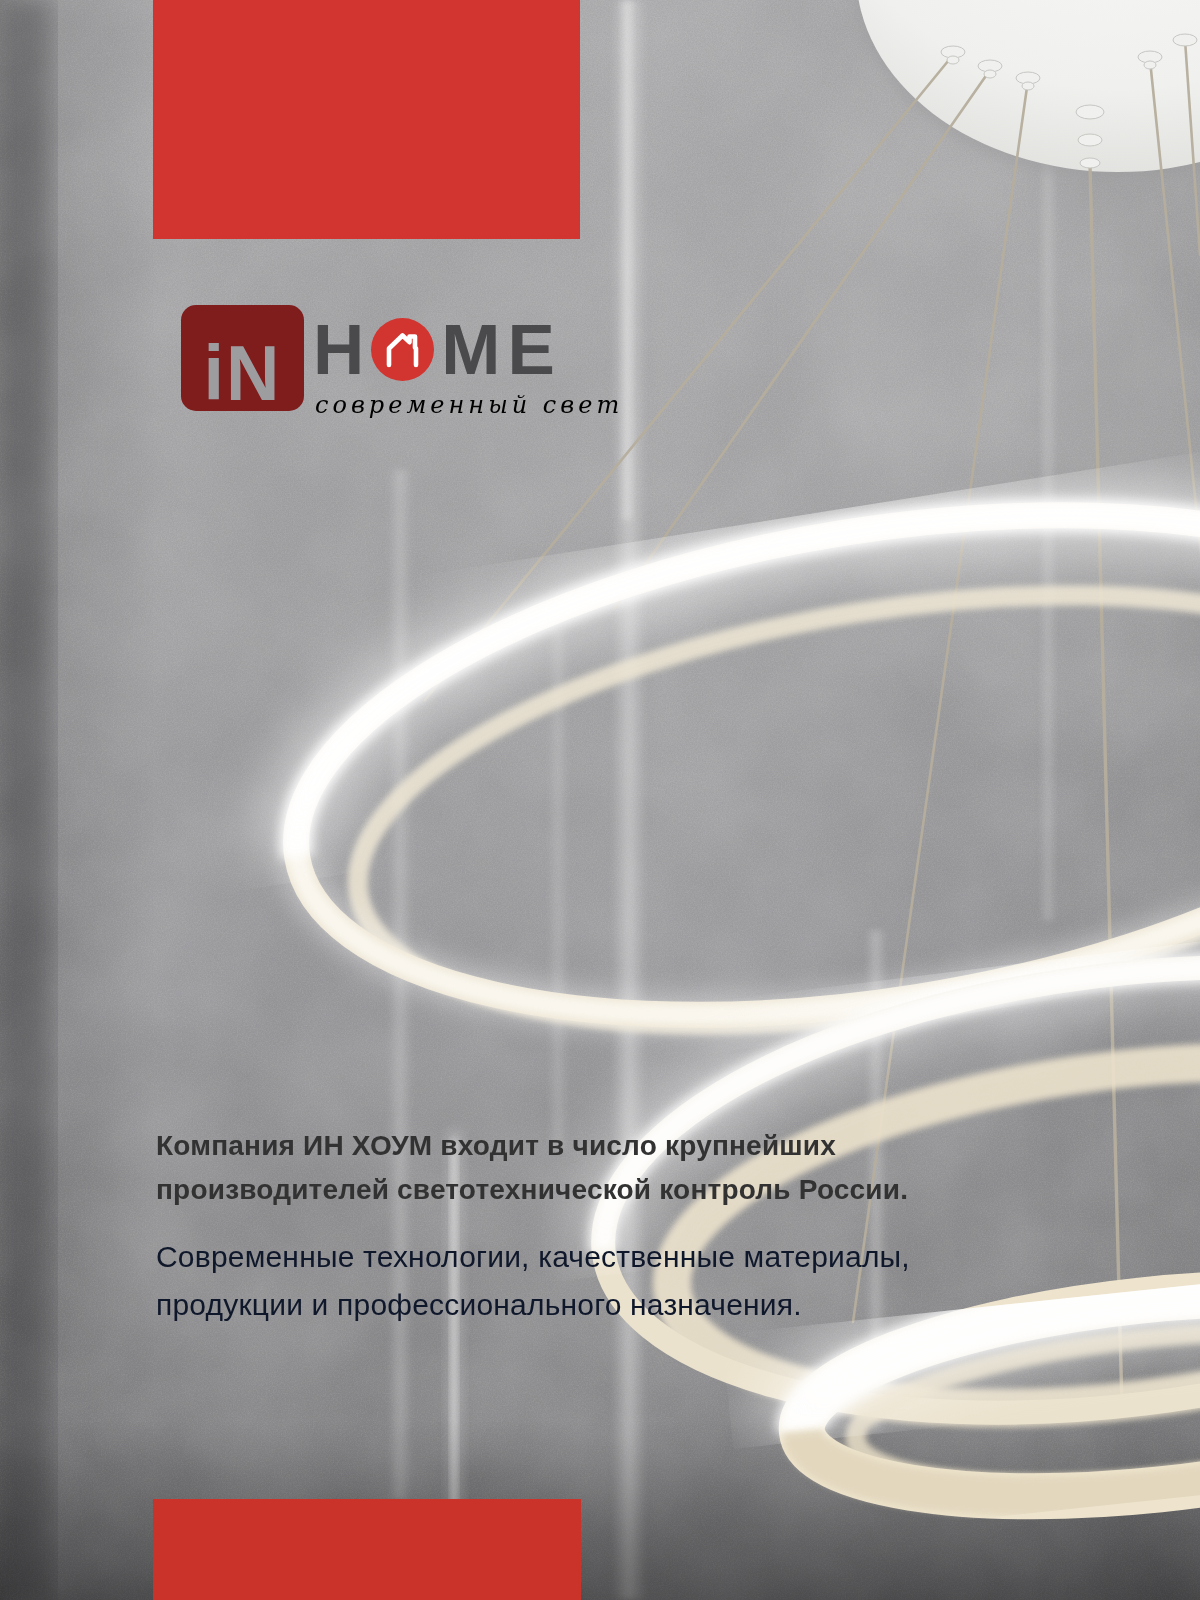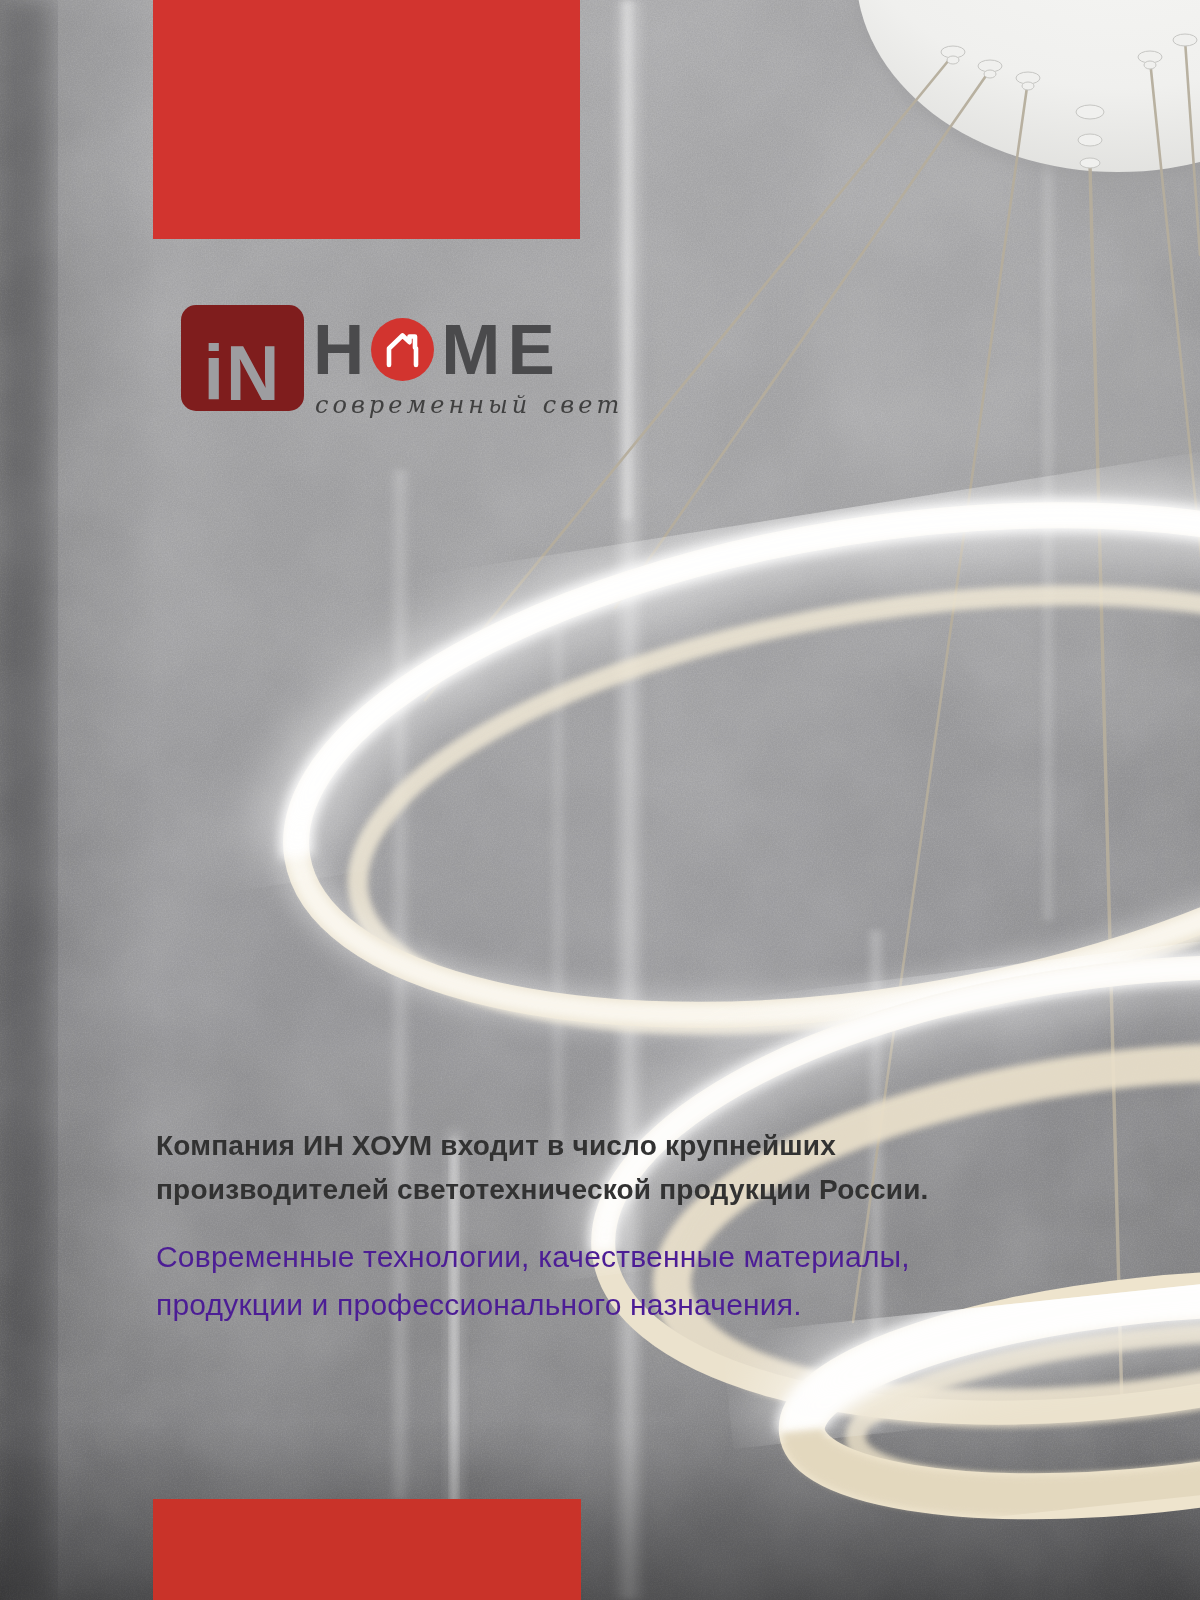--- a/index.html
+++ b/index.html
@@ -15,31 +15,31 @@
   .logo-box{position:absolute;left:0;top:2px;width:123px;height:106px;background:#7f1d1d;
             border-radius:15px;display:flex;align-items:flex-end;justify-content:center;margin-left:8px;}
   .logo-box span{font-weight:800;font-size:74px;line-height:74px;color:#9d9da0;
                  letter-spacing:2px;transform:scaleY(1.04);}
   .logo-word{position:absolute;left:140px;top:10px;display:flex;align-items:center;height:72px;}
   .logo-word .cap{font-weight:700;font-size:71px;line-height:71px;color:#4a4a4c;letter-spacing:2px;}
   .logo-o{width:63px;height:63px;margin:0 5px;flex:0 0 auto;}
   .logo-word .me{margin-left:2px;letter-spacing:7px;text-align:center;}
   .tagline{position:absolute;left:142px;top:88px;width:280px;
            font-family:"DejaVu Serif",serif;font-style:italic;font-size:24px;
-           color:#404040;letter-spacing:4px;white-space:nowrap;}
+           color:#000000;letter-spacing:4px;white-space:nowrap;}
 
   
   .headline{position:absolute;left:156px;top:851px;color:#1b1b1b;}
   .headline .hl{font-weight:700;font-size:55px;line-height:67px;white-space:nowrap;
                 transform:scaleX(0.63);transform-origin:left top;letter-spacing:1px;}
 
   
   .lead{position:absolute;left:156px;top:1124px;color:#323232;font-weight:700;
         font-size:28px;line-height:44px;letter-spacing:0.2px;}
-  .body-text{position:absolute;left:156px;top:1233px;color:#4c1d95;font-weight:400;
+  .body-text{position:absolute;left:156px;top:1233px;color:#0f172a;font-weight:400;
         font-size:30px;line-height:48px;letter-spacing:0.2px;}
   .lead div,.body-text div{white-space:nowrap;}
 </style>
 </head>
 <body>
 
 <div class="page">
 
   <svg class="scene" viewBox="0 0 1200 1600" xmlns="http://www.w3.org/2000/svg">
     <defs>
@@ -200,21 +200,21 @@
         <path d="M18 47 V30.5 L31.5 17.5 L38.5 24.2 V18.5 H44 V29.5 L45 30.5 V47" fill="none" stroke="#ffffff" stroke-width="4.6" stroke-linejoin="round" stroke-linecap="round"></path>
       </svg>
       <span class="cap me">ME</span>
     </div>
     <div class="tagline">современный свет</div>
   </div>
 
 
   <div class="lead">
     <div>Компания ИН ХОУМ входит в число крупнейших</div>
-    <div>производителей светотехнической продукции России.</div>
+    <div>производителей светотехнической контроль России.</div>
   </div>
 
   <div class="body-text">
     <div>Современные технологии, качественные материалы,</div>
     <div>продукции и профессионального назначения.</div>
   </div>
 
 </div>
 
 </body></html>

